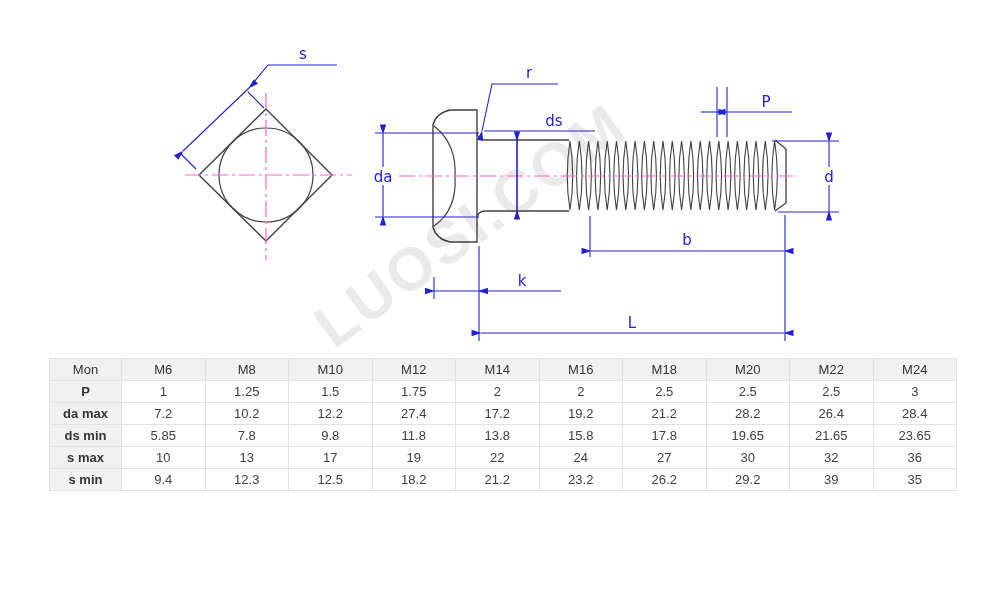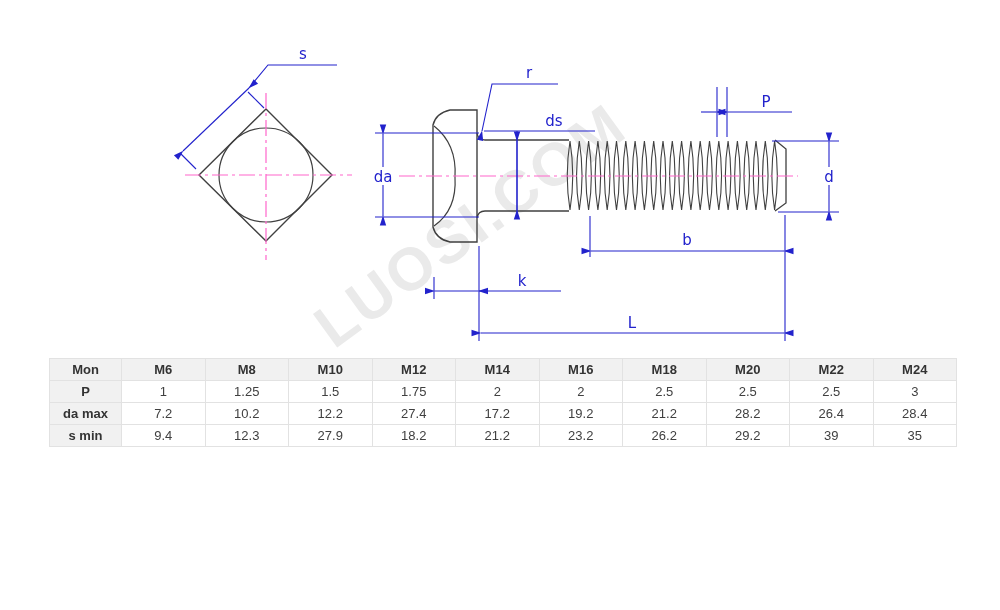--- a/index.html
+++ b/index.html
@@ -11,21 +11,21 @@
              transform:rotate(-36deg);font-size:60px;font-weight:bold;
              letter-spacing:3px;color:#eaeaea;z-index:0;user-select:none;}
   
   #drawing{position:absolute;left:0;top:0;z-index:1;}
   #drawing text{font-family:"DejaVu Sans","Liberation Sans",sans-serif;font-size:15px;}
   
   #spec-table{position:absolute;left:49px;top:358px;width:907px;z-index:2;
               border-collapse:collapse;table-layout:fixed;background:#fff;}
   #spec-table th,#spec-table td{border:1px solid #e2e2e2;height:21px;padding:0;
               font-size:13px;text-align:center;vertical-align:middle;}
-  #spec-table thead th{background:#f1f1f1;font-weight:bold;color:#333;}
+  #spec-table thead th{background:#f1f1f1;font-weight:normal;color:#333;}
   #spec-table tbody th{background:#f1f1f1;font-weight:bold;color:#333;}
   #spec-table tbody td{color:#404040;background:#fff;font-weight:normal;}
 </style>
 </head>
 <body>
 
 <div id="page">
 
   <div id="watermark">LUOSI.COM</div>
 
@@ -177,24 +177,50 @@
           <td>12.2</td>
           <td>27.4</td>
           <td>17.2</td>
           <td>19.2</td>
           <td>21.2</td>
           <td>28.2</td>
           <td>26.4</td>
           <td>28.4</td>
         </tr>
         <tr>
+          <th>ds min</th>
+          <td>5.85</td>
+          <td>7.8</td>
+          <td>9.8</td>
+          <td>11.8</td>
+          <td>13.8</td>
+          <td>15.8</td>
+          <td>17.8</td>
+          <td>19.65</td>
+          <td>21.65</td>
+          <td>23.65</td>
+        </tr>
+        <tr>
+          <th>s max</th>
+          <td>10</td>
+          <td>13</td>
+          <td>17</td>
+          <td>19</td>
+          <td>22</td>
+          <td>24</td>
+          <td>27</td>
+          <td>30</td>
+          <td>32</td>
+          <td>36</td>
+        </tr>
+        <tr>
           <th>s min</th>
           <td>9.4</td>
           <td>12.3</td>
-          <td>27.9</td>
+          <td>12.5</td>
           <td>18.2</td>
           <td>21.2</td>
           <td>23.2</td>
           <td>26.2</td>
           <td>29.2</td>
           <td>39</td>
           <td>35</td>
         </tr>
       </tbody>
   </table>

